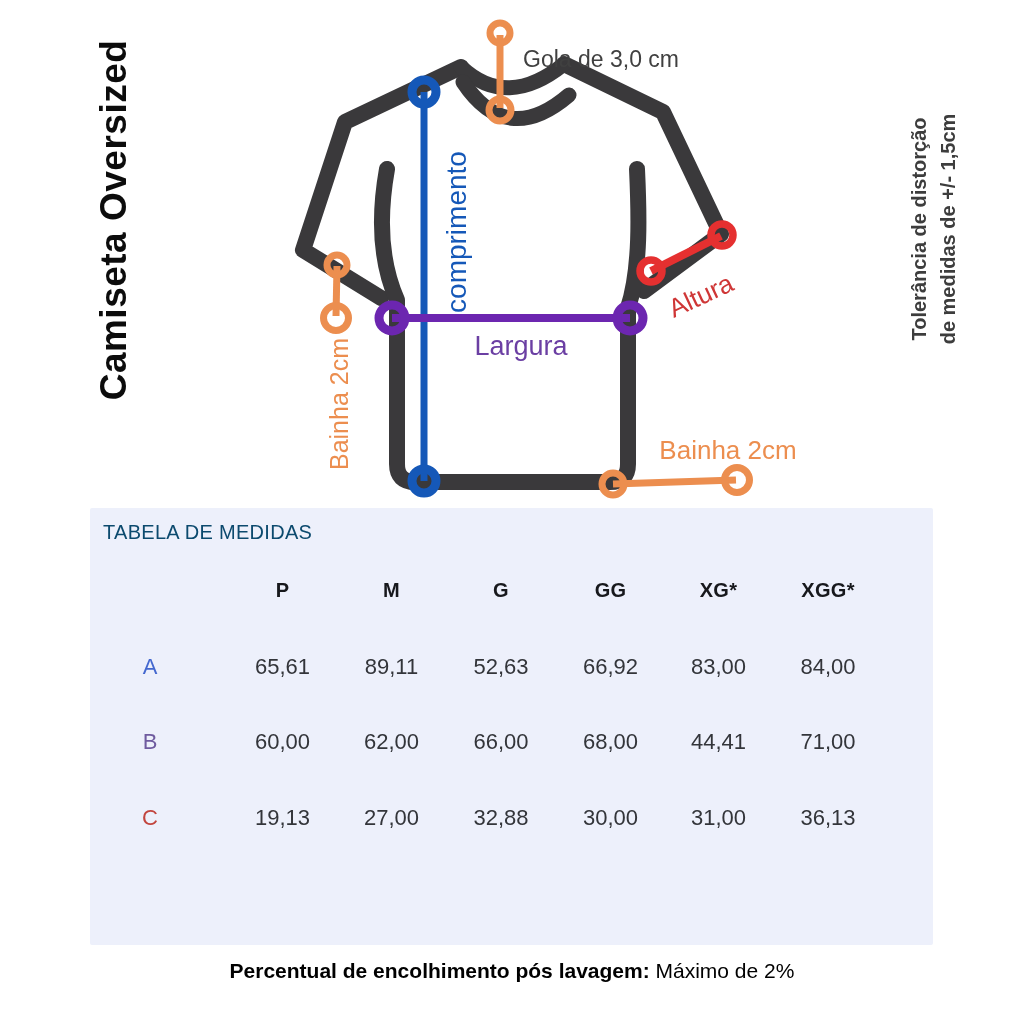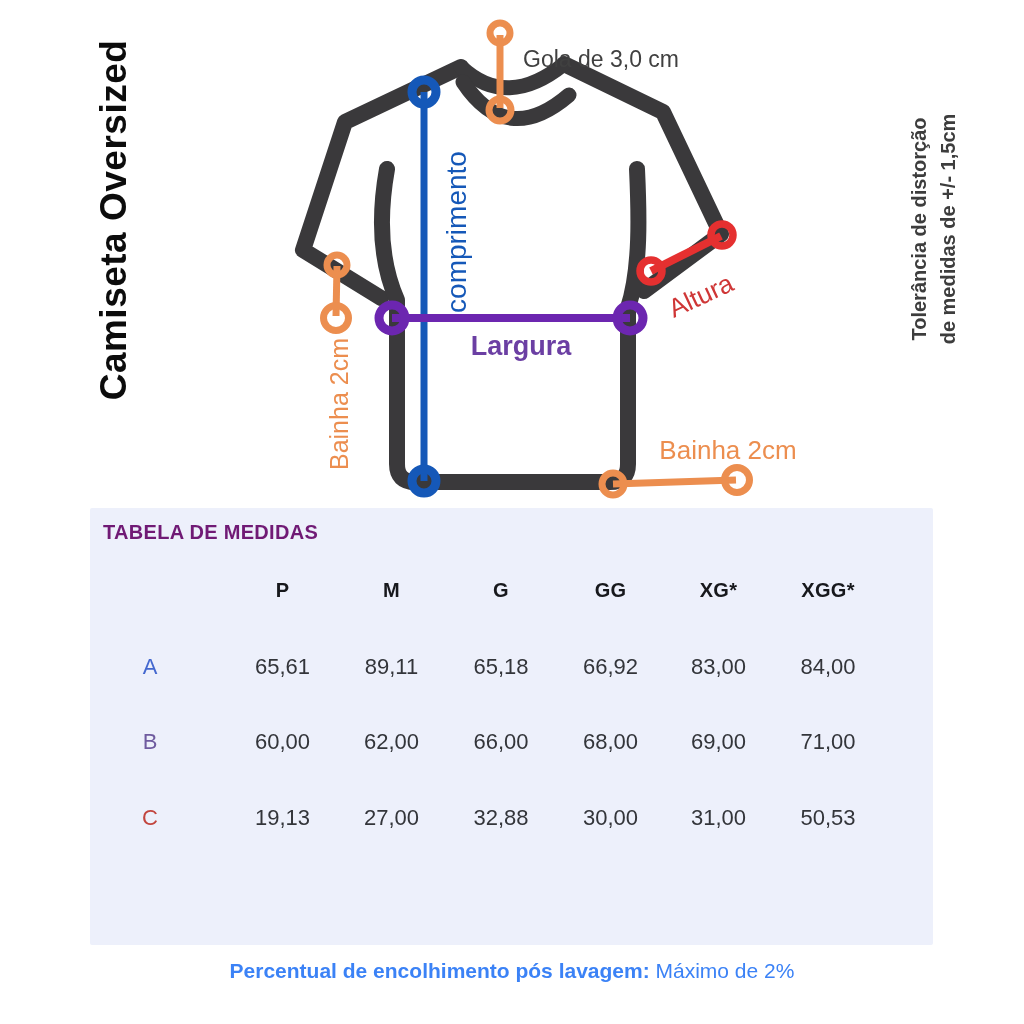--- a/index.html
+++ b/index.html
@@ -10,42 +10,42 @@
   }
   
   .rot { position:absolute; white-space:nowrap; transform:translate(-50%,-50%) rotate(-90deg); }
   .v-title { left:114px; top:220px; font-size:37px; font-weight:700; color:#0c0c0c; letter-spacing:.5px; }
   .v-note  { left:934px; top:229px; font-size:20px; font-weight:700; color:#3d3d3d;
              line-height:29px; text-align:center; }
   
   .dlabel { position:absolute; white-space:nowrap; }
   .lbl-gola        { left:523px; top:23px; font-size:23px; color:#404040;margin-top:23px; }
   .lbl-comprimento { left:457px; top:232px; transform:translate(-50%,-50%) rotate(-90deg); font-size:28px; color:#1558b8; }
-  .lbl-largura     { left:521px; top:346px; transform:translate(-50%,-50%); font-size:27px; color:#6b3fa3;font-weight:bold; }
+  .lbl-largura     { left:521px; top:346px; transform:translate(-50%,-50%); font-size:27px; color:#6b3fa3; }
   .lbl-altura      { left:701px; top:296px; transform:translate(-50%,-50%) rotate(-25deg); font-size:26px; color:#cf3636; }
   .lbl-bainha-sleeve { left:339px; top:404px; transform:translate(-50%,-50%) rotate(-90deg); font-size:25px; color:#ec8e4f; }
   .lbl-bainha-hem  { left:728px; top:450px; transform:translate(-50%,-50%); font-size:26px; color:#ec8e4f; }
   svg.shirt { position:absolute; left:0; top:0; }
   
   .panel { position:absolute; left:90px; top:508px; width:843px; height:437px;
            background:#edf0fb; border-radius:2px; }
-  .tbl-title { position:absolute; left:13px; top:13px; font-size:20px; font-weight:700;
-               color:#701a75; letter-spacing:.3px; }
+  .tbl-title { position:absolute; left:13px; top:13px; font-size:20px; font-weight:400;
+               color:#0c4a6e; letter-spacing:.3px; }
   .trow { position:absolute; left:8px; display:grid;
           grid-template-columns:104px 26px 109px 109px 110px 109px 107px 112px;
           height:40px; align-items:center; }
   .trow .cell { text-align:center; }
   .thead { top:62px;  font-size:20px; font-weight:700; color:#17181c; letter-spacing:.3px; }
   .row-a { top:139px; } .row-b { top:214px; } .row-c { top:290px; }
   .vals  { font-size:22px; color:#33353a; }
   .rlbl  { font-size:22px; }
   .c-a { color:#4468cf; } .c-b { color:#6f5b9f; } .c-c { color:#c2453e; }
   
   .footer { position:absolute; left:0; top:959px; width:1024px; text-align:center;
-            font-size:21px; color:#3b82f6; }
+            font-size:21px; color:#000000; }
   .footer .b { font-weight:700; }
 </style>
 </head>
 <body>
 
 <div class="canvas">
 
   <div class="rot v-title">Camiseta Oversized</div>
 
   <div class="rot v-note">
@@ -119,46 +119,46 @@
       <div class="cell">GG</div>
       <div class="cell">XG*</div>
       <div class="cell">XGG*</div>
     </div>
 
     <div class="trow row-a vals">
       <div class="cell rlbl c-a">A</div>
       <div class="cell"></div>
       <div class="cell">65,61</div>
       <div class="cell">89,11</div>
-      <div class="cell">65,18</div>
+      <div class="cell">52,63</div>
       <div class="cell">66,92</div>
       <div class="cell">83,00</div>
       <div class="cell">84,00</div>
     </div>
 
     <div class="trow row-b vals">
       <div class="cell rlbl c-b">B</div>
       <div class="cell"></div>
       <div class="cell">60,00</div>
       <div class="cell">62,00</div>
       <div class="cell">66,00</div>
       <div class="cell">68,00</div>
-      <div class="cell">69,00</div>
+      <div class="cell">44,41</div>
       <div class="cell">71,00</div>
     </div>
 
     <div class="trow row-c vals">
       <div class="cell rlbl c-c">C</div>
       <div class="cell"></div>
       <div class="cell">19,13</div>
       <div class="cell">27,00</div>
       <div class="cell">32,88</div>
       <div class="cell">30,00</div>
       <div class="cell">31,00</div>
-      <div class="cell">50,53</div>
+      <div class="cell">36,13</div>
     </div>
   </div>
 
   <div class="footer">
     <span class="b">Percentual de encolhimento pós lavagem:</span><span> Máximo de 2%</span>
   </div>
 
 </div>
 
 </body></html>

